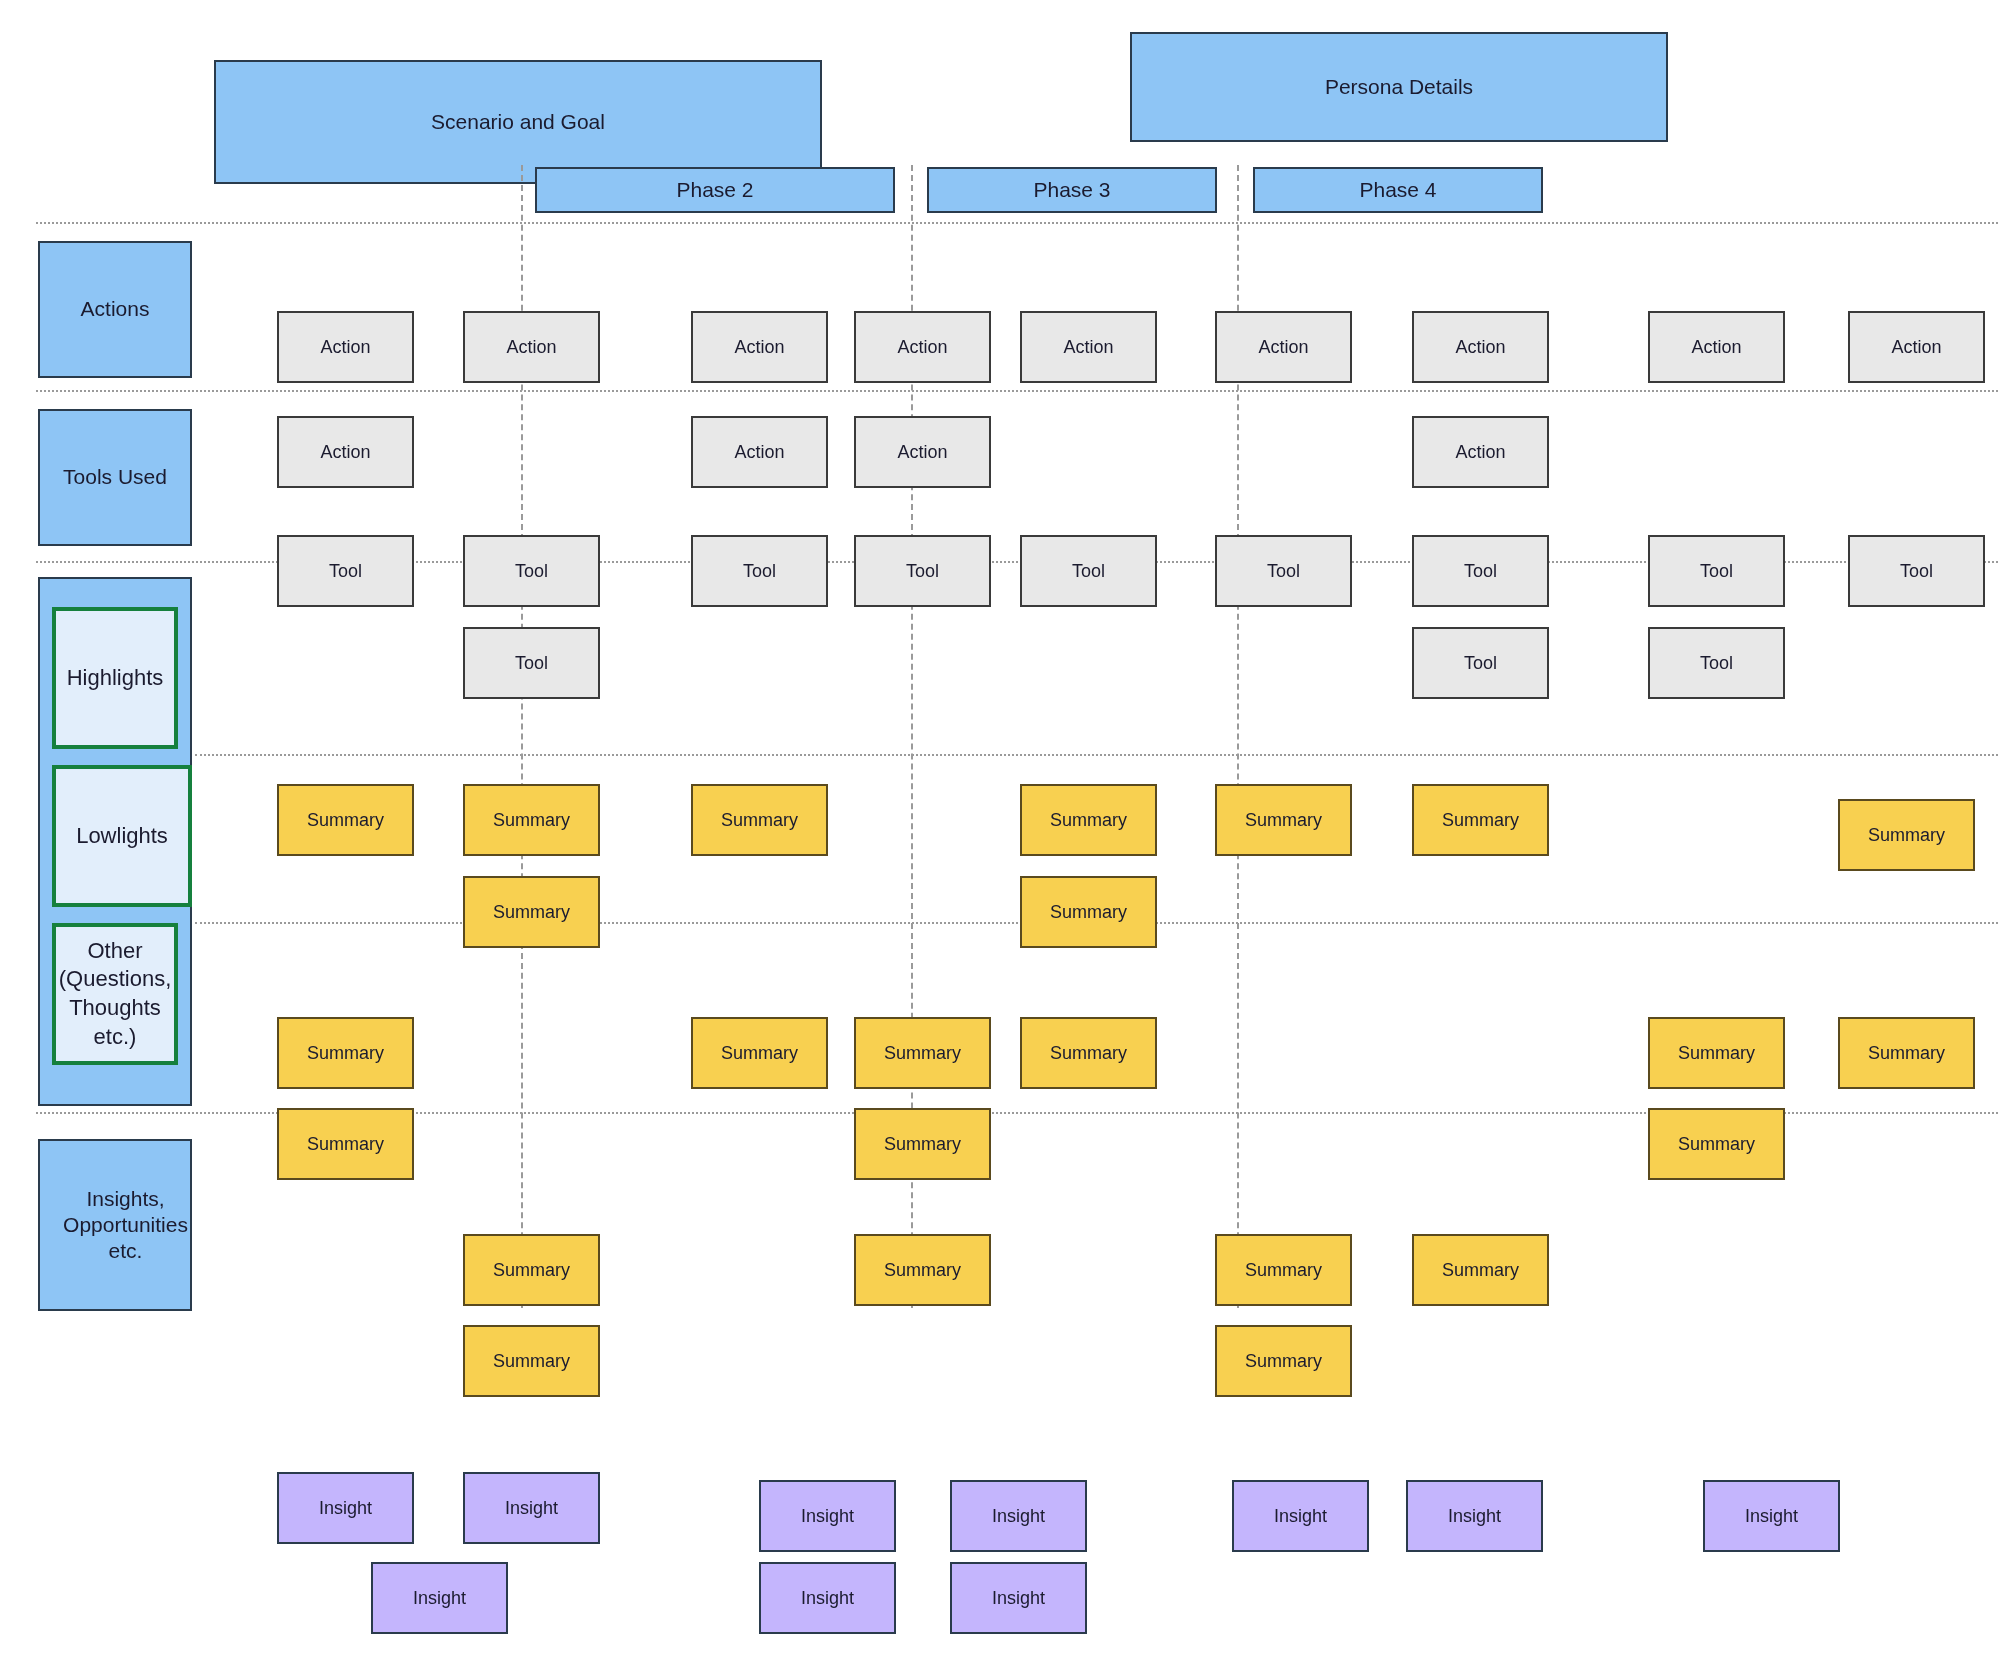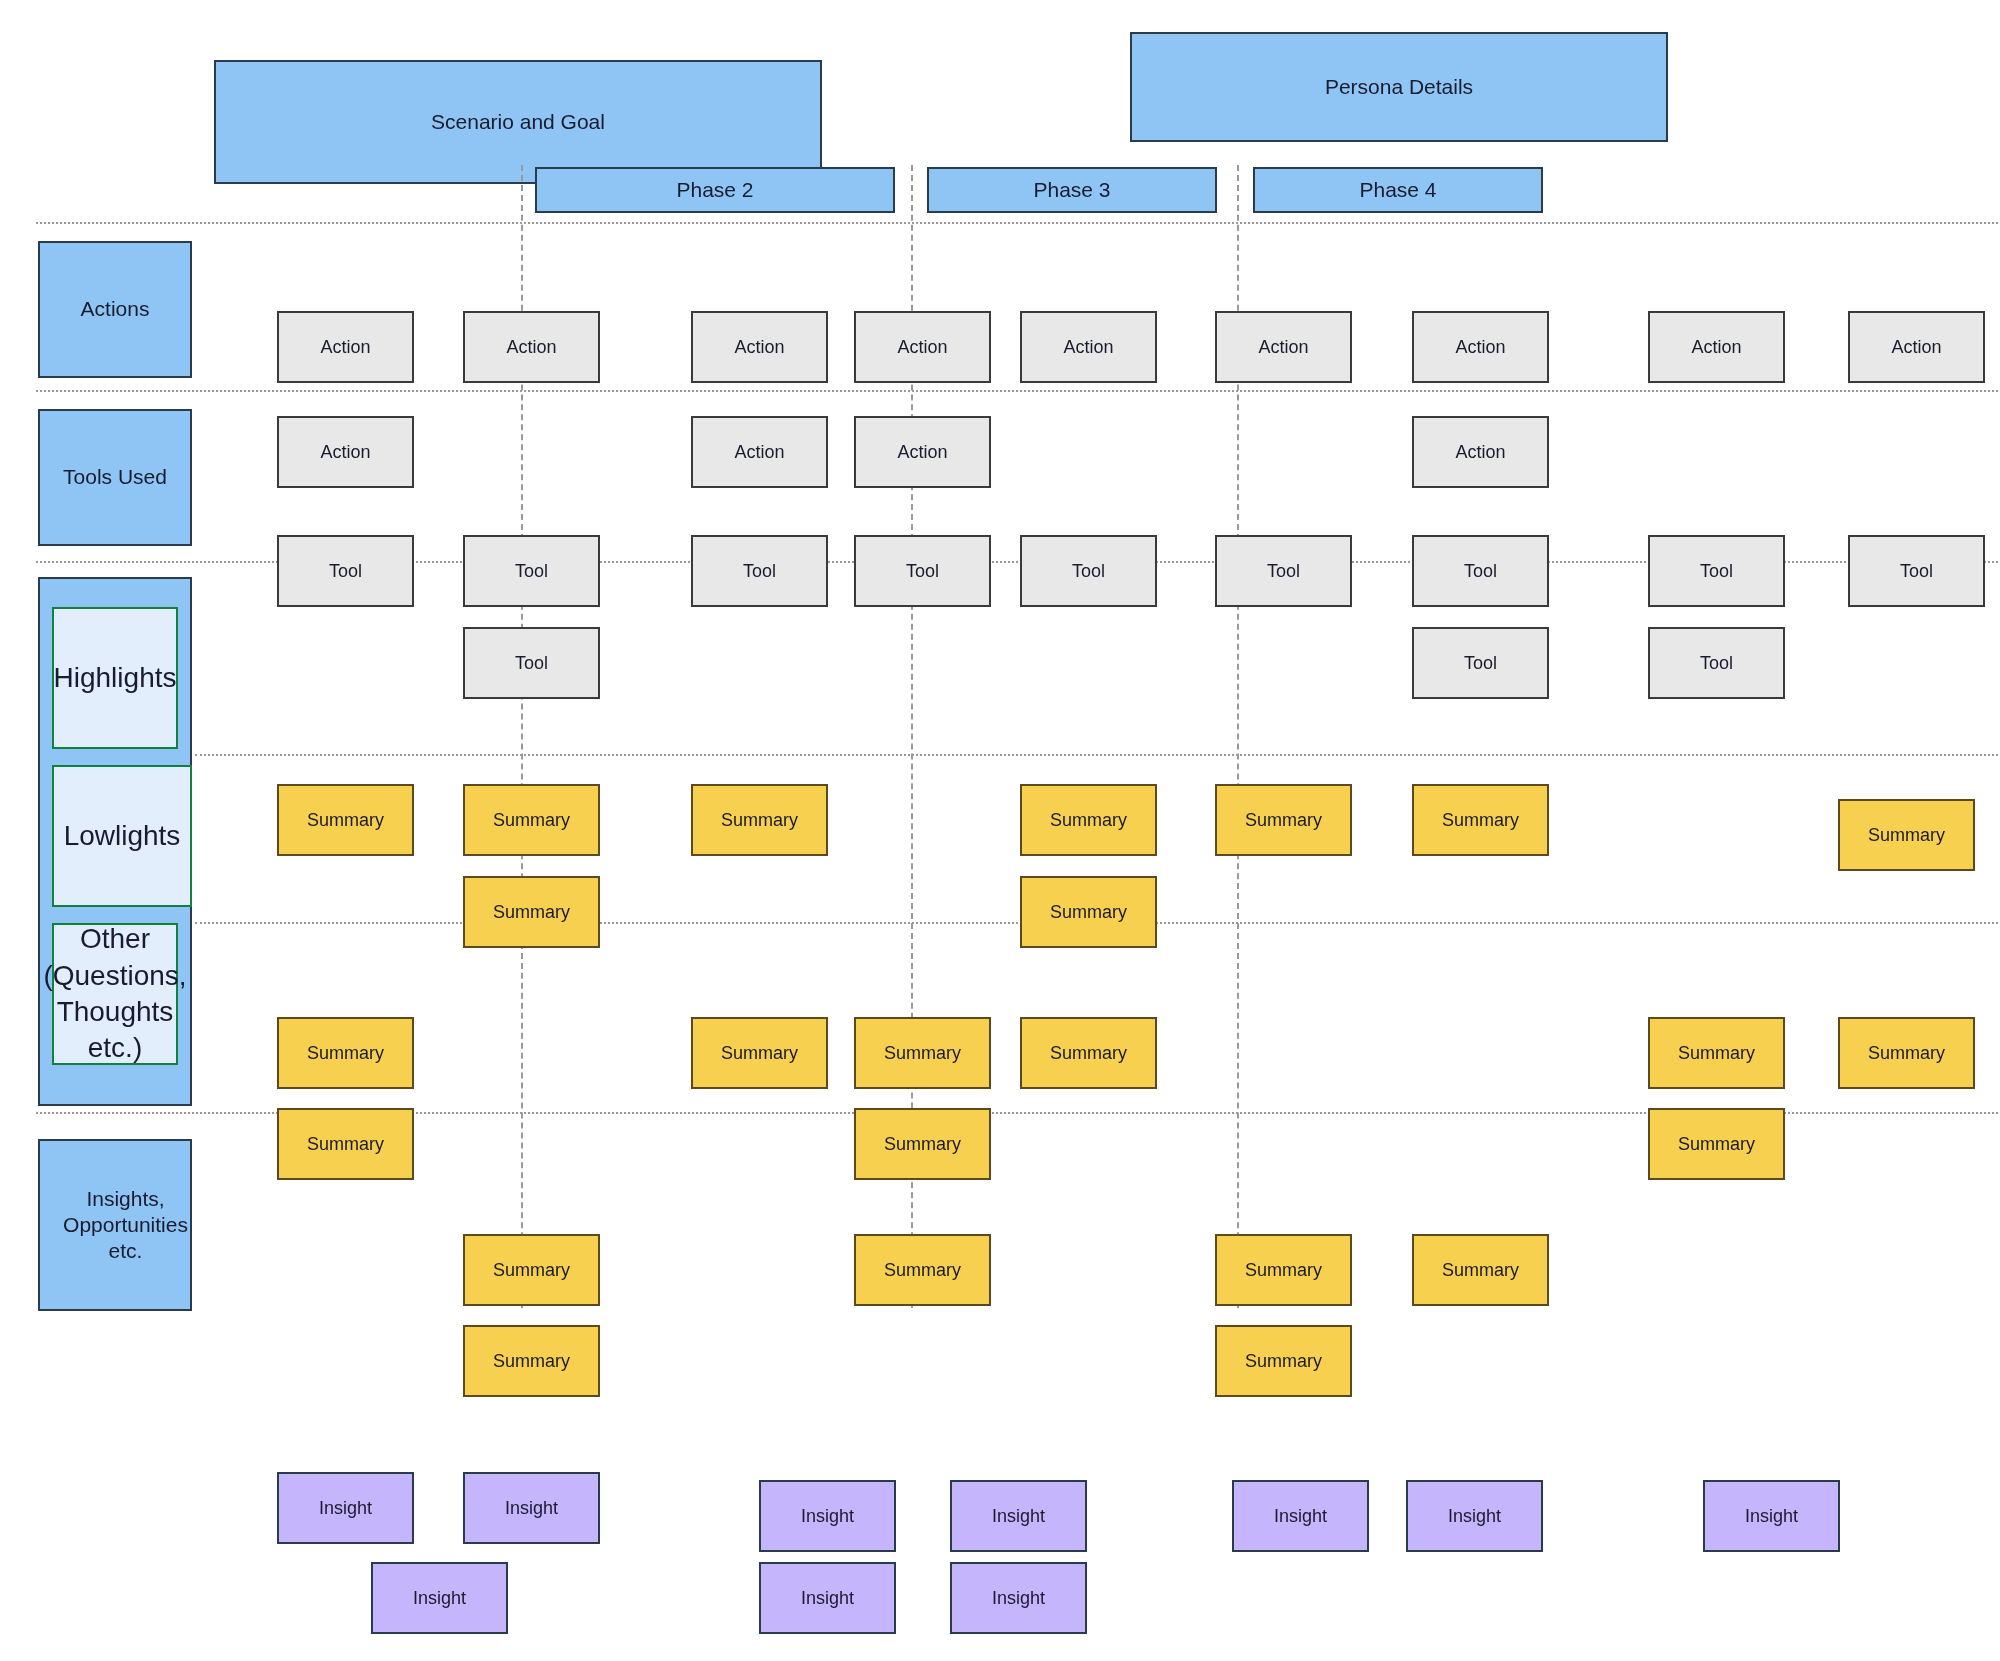--- a/index.html
+++ b/index.html
@@ -37,26 +37,26 @@
   }
 
   .inner-blue-wrap {
     background: #8ec5f5;
     border: 2px solid #2a3b4c;
   }
 
   .inner-light {
     position: absolute;
     background: #e2eefb;
-    border: 2px solid #15803d;
+    border: 4px solid #15803d;
     display: flex;
     align-items: center;
     justify-content: center;
     text-align: center;
-    font-size: 28px;
+    font-size: 22px;
     color: #1b1b2f;
     line-height: 1.3;
     white-space: pre-line;
   }
 
   .phase-box {
     background: #8ec5f5;
     border: 2px solid #2a3b4c;
     font-size: 21px;
   }

